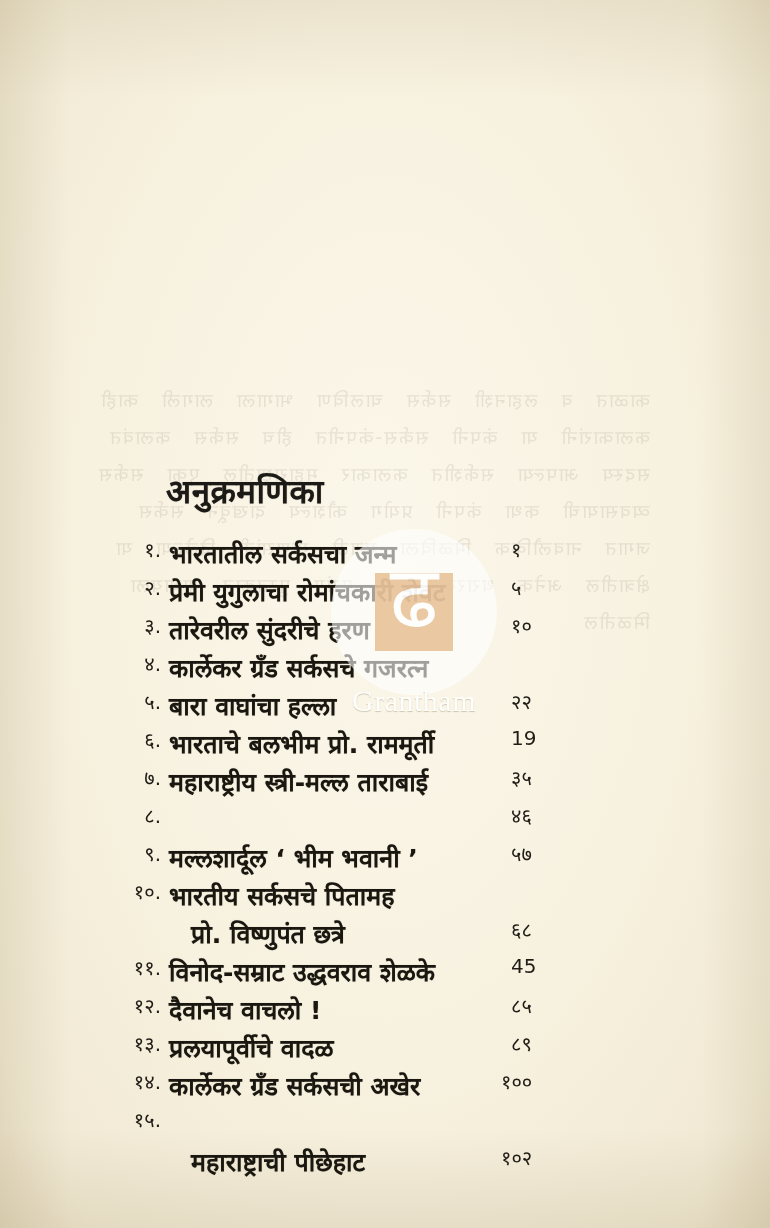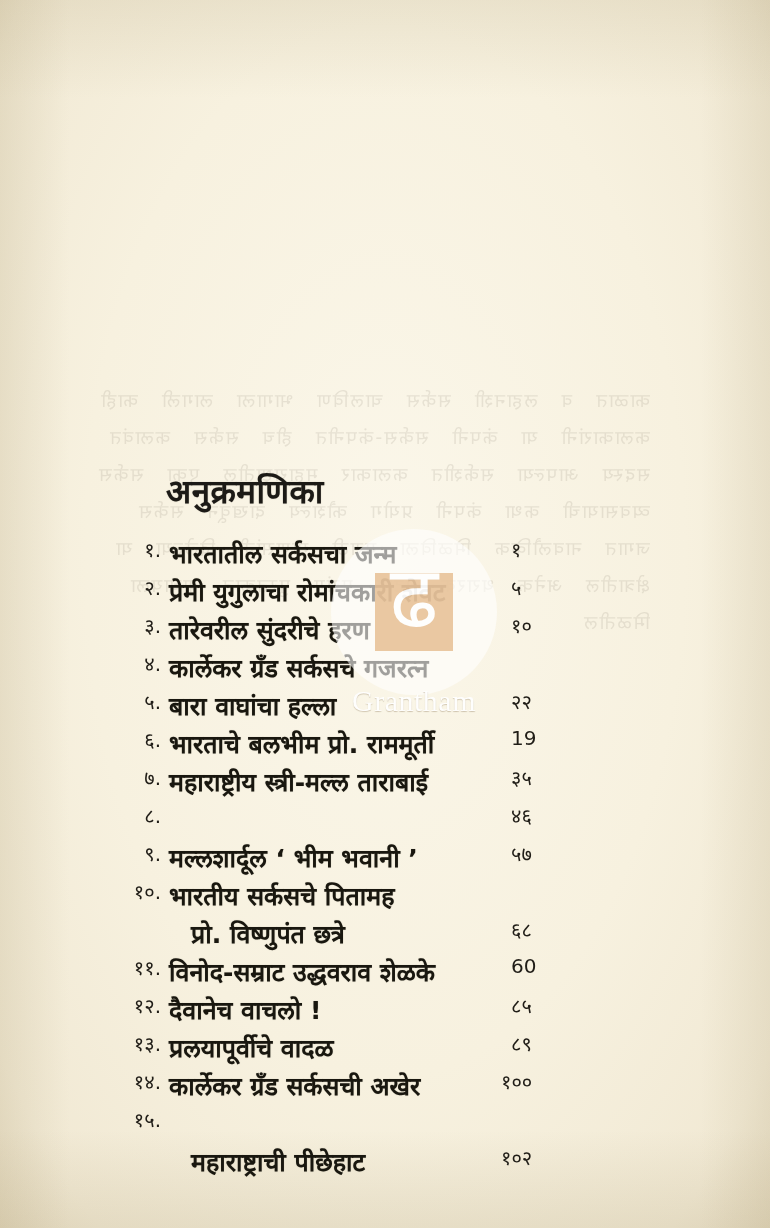--- a/index.html
+++ b/index.html
@@ -254,21 +254,21 @@
       <span class="toc-page"></span>
     </li>
     <li class="toc-row continuation">
       <span class="toc-text indent">प्रो. विष्णुपंत छत्रे</span>
       <span class="toc-page">६८</span>
     </li>
 
     <li class="toc-row">
       <span class="toc-num">११.</span>
       <span class="toc-text">विनोद-सम्राट उद्धवराव शेळके</span>
-      <span class="toc-page">60</span>
+      <span class="toc-page">45</span>
     </li>
 
     <li class="toc-row">
       <span class="toc-num">१२.</span>
       <span class="toc-text">दैवानेच वाचलो !</span>
       <span class="toc-page">८५</span>
     </li>
 
     <li class="toc-row">
       <span class="toc-num">१३.</span>

